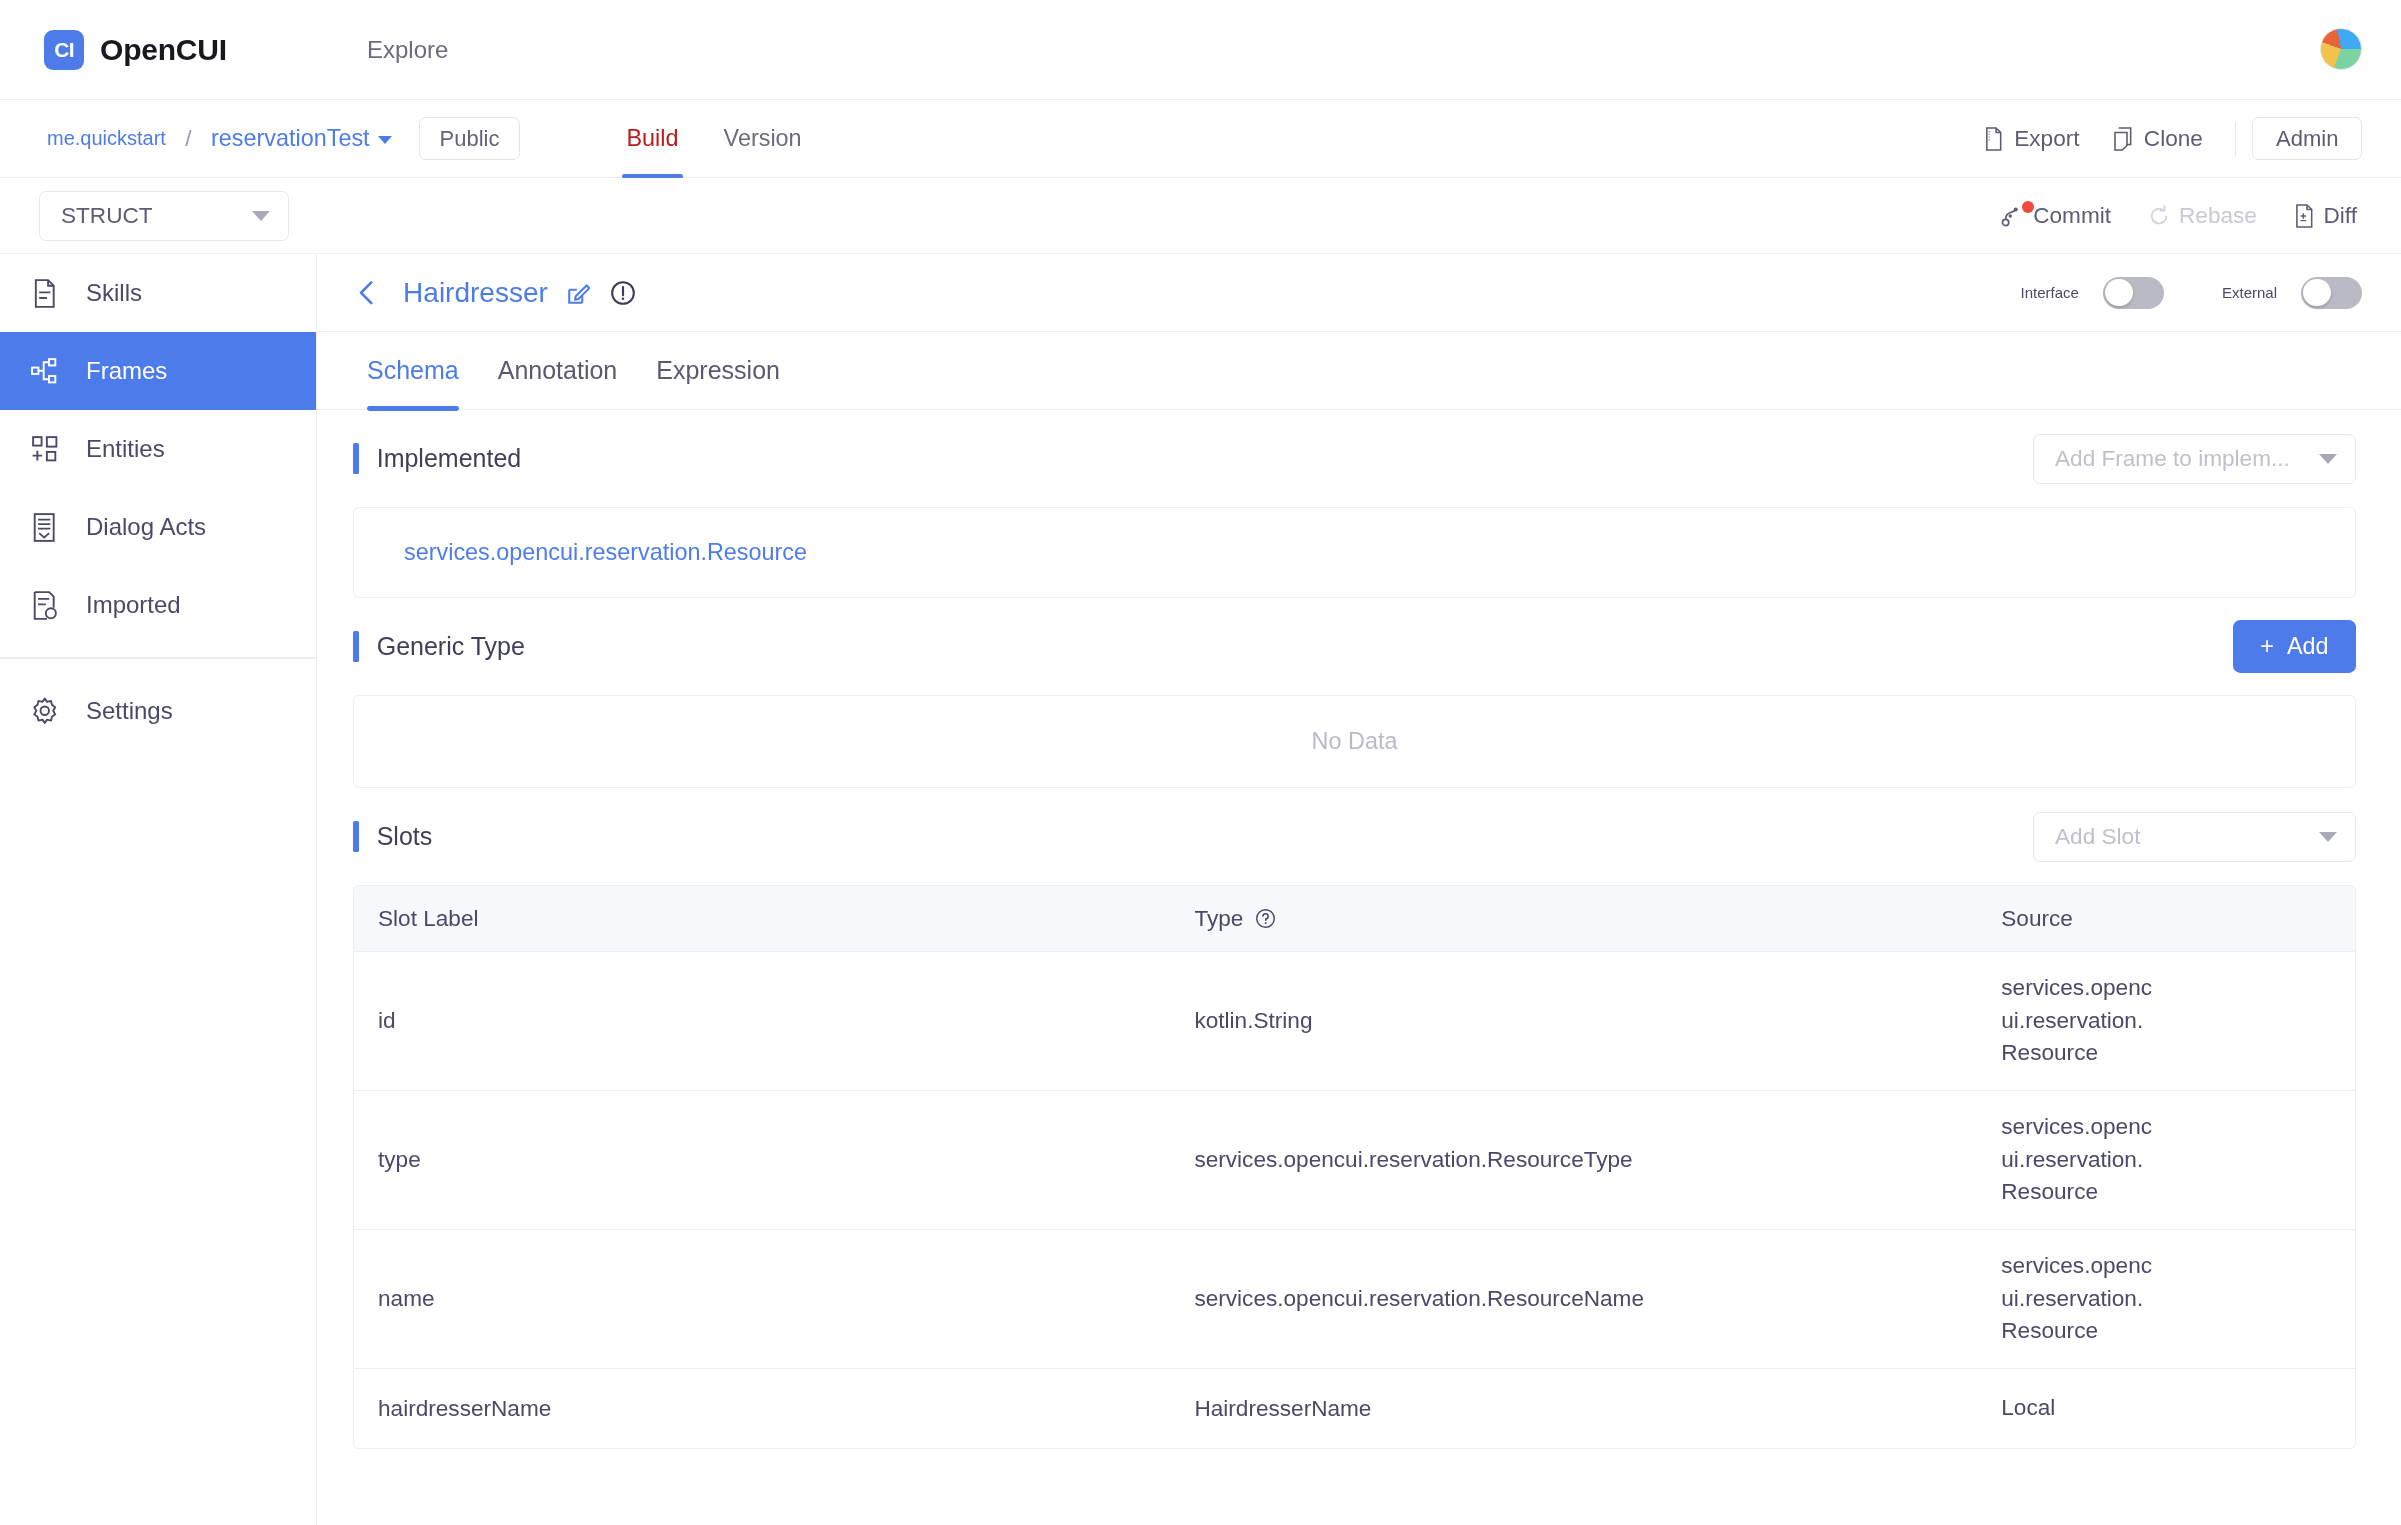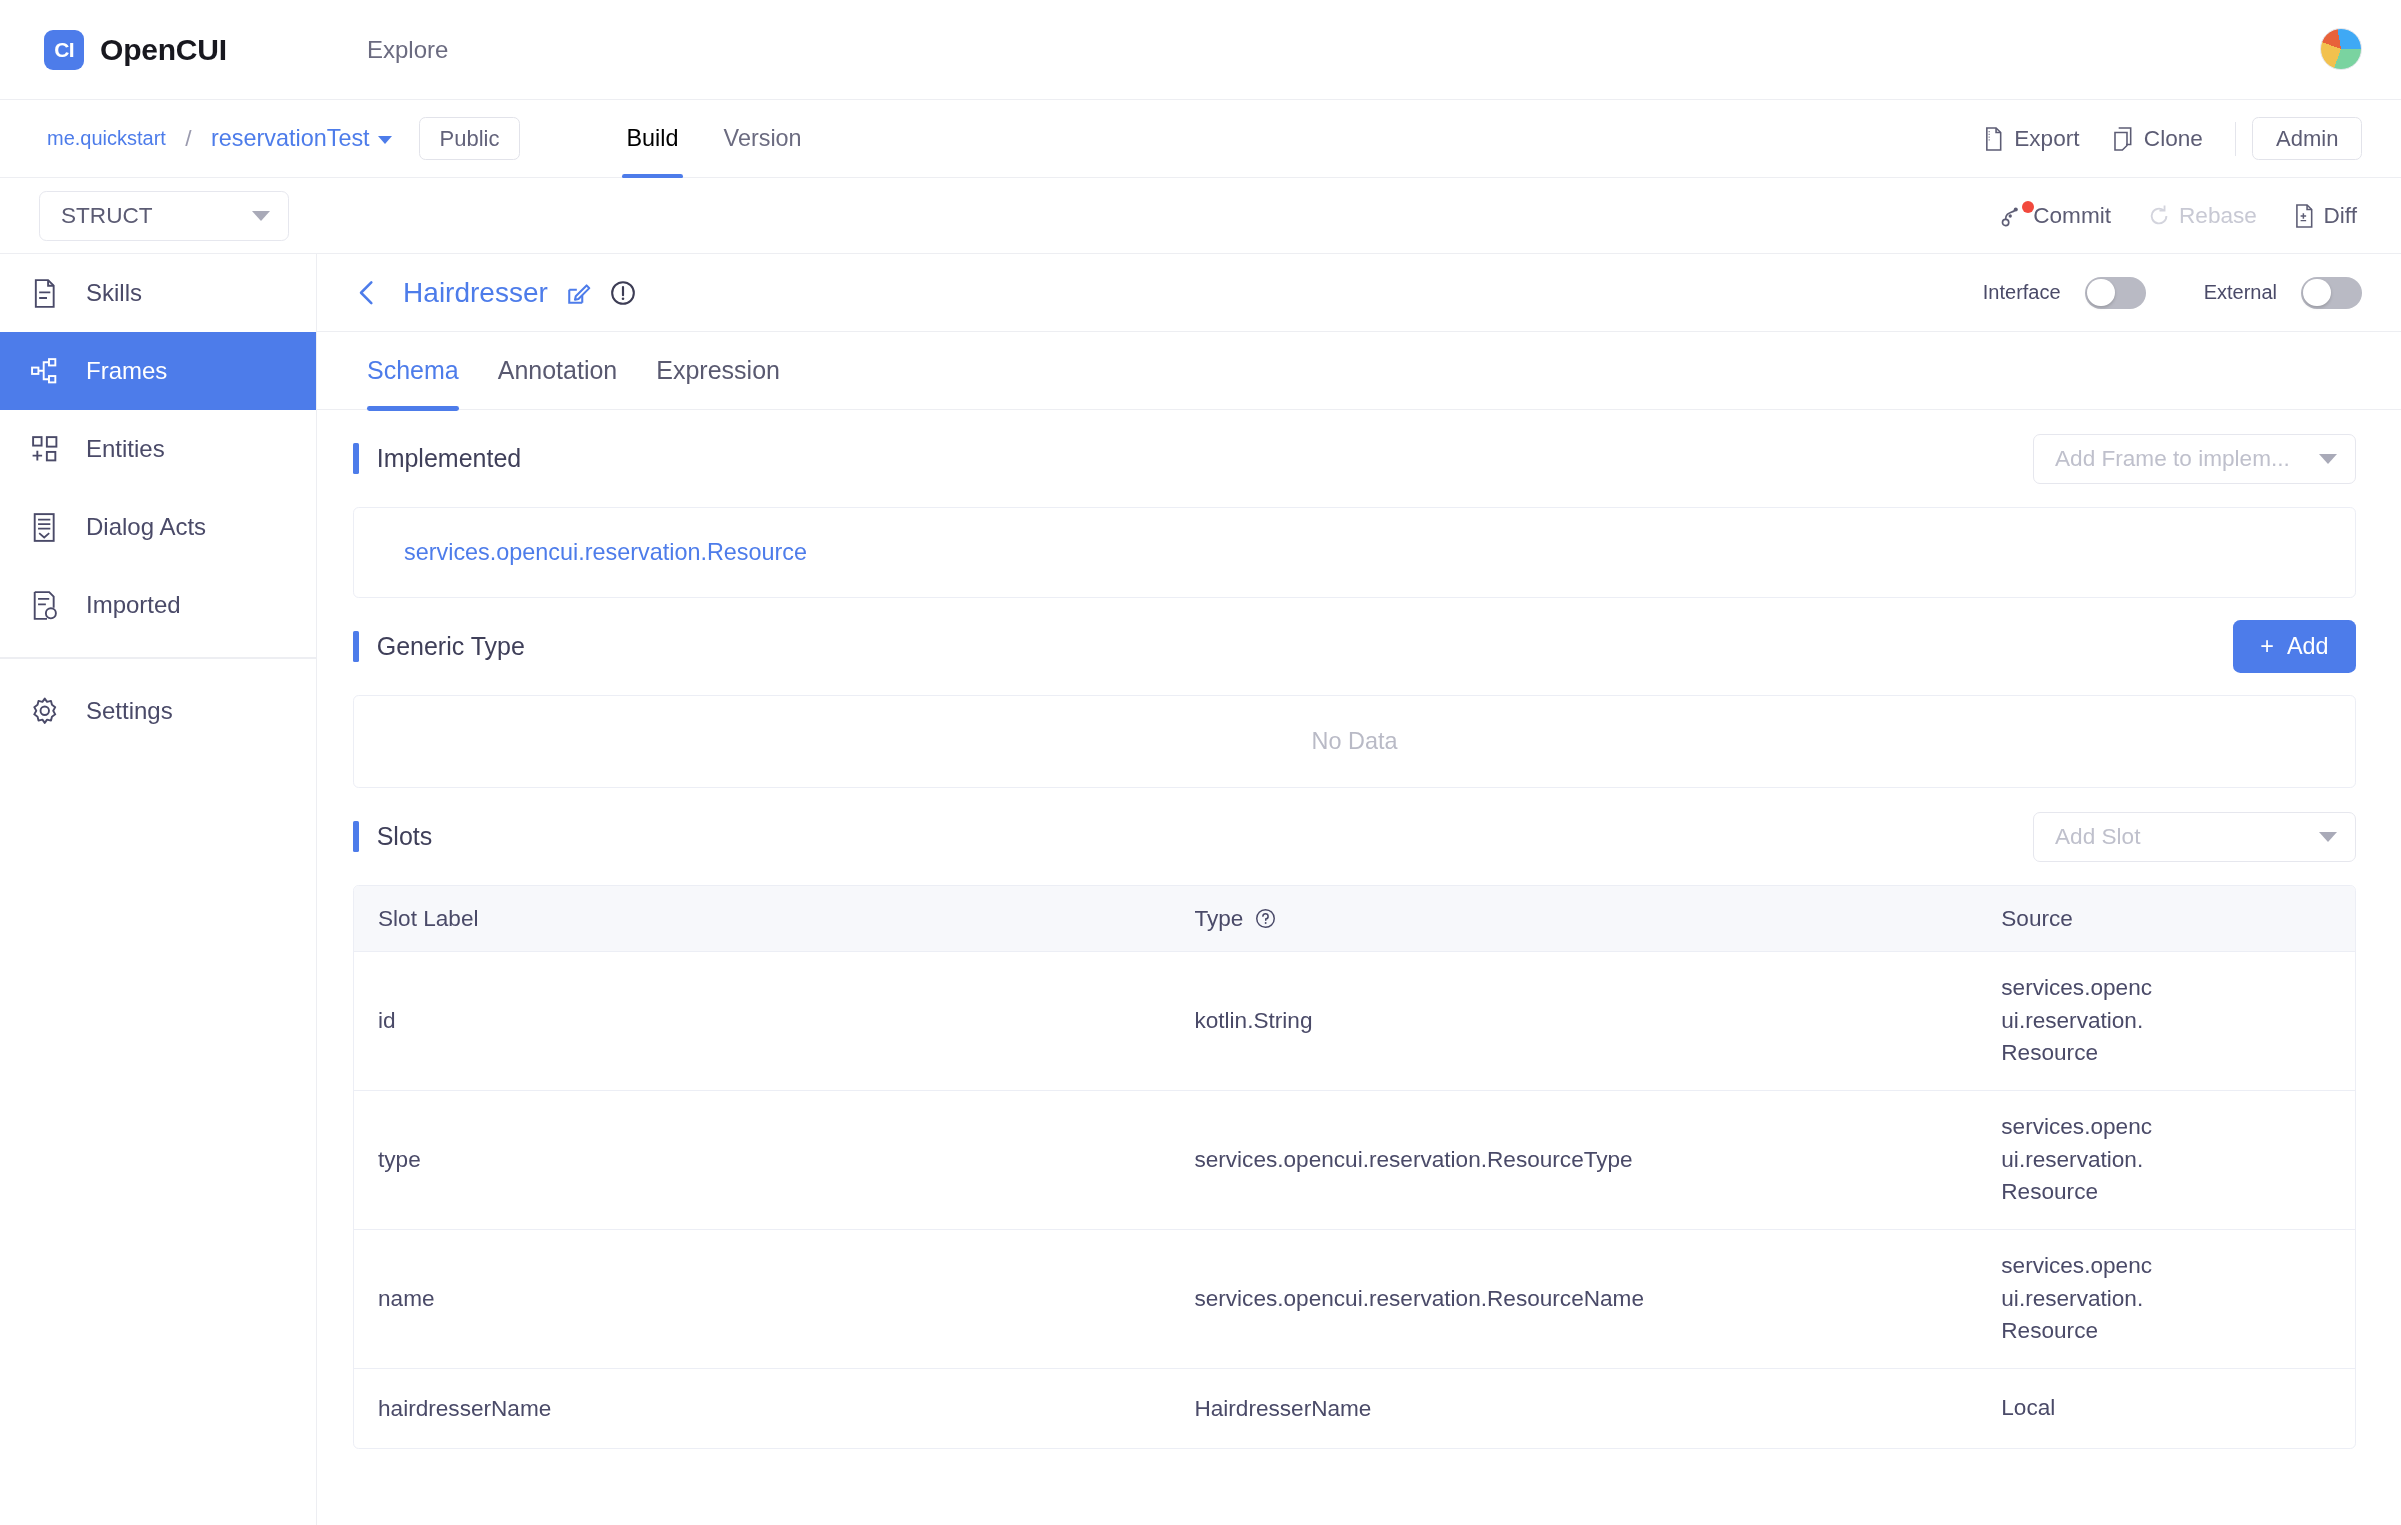--- a/index.html
+++ b/index.html
@@ -74,21 +74,21 @@
     margin-left: 27.5px;
     border: 1.6px solid #e2e3ea; border-radius: 6.5px;
     font-size: 22px; color: #62627a;
     padding: 7.3px 19.4px; background: #fff; cursor: pointer;
   }
   .projbar-tabs { display: flex; margin-left: 84px; height: 100%; align-items: center; }
   .proj-tab {
     font-size: 23.4px; color: #6b6b80; padding: 0 22.6px; height: 100%;
     display: flex; align-items: center; position: relative; cursor: pointer;
   }
-  .proj-tab.active { color: #000000; }
+  .proj-tab.active { color: #b91c1c; }
   .proj-tab.active::after {
     content: ""; position: absolute; left: 18px; right: 18px; bottom: -1.6px;
     height: 4.8px; background: #4d7cea; border-radius: 2.4px;
   }
   .projbar-right {
     position: absolute; right: 39px; display: flex; align-items: center; gap: 0;
   }
   .pb-action {
     display: flex; align-items: center; gap: 9.7px;
     font-size: 22.6px; color: #5c5c74; margin-left: 32px; cursor: pointer;
@@ -149,21 +149,21 @@
   .main-head {
     height: 78px; display: flex; align-items: center;
     border-bottom: 1.6px solid #edeef2; position: relative; padding-left: 36px;
   }
   .back-chev { width: 27.5px; height: 27.5px; cursor: pointer; }
   .page-title {
     margin-left: 22.6px; font-size: 28px; color: #4d7cea; font-weight: 400;
   }
   .title-icon { margin-left: 18px; cursor: pointer; display: flex; align-items: center; }
   .head-right { position: absolute; right: 39px; display: flex; align-items: center; gap: 24px; }
-  .toggle-label { font-size: 20px; color: #4a4a68; }
+  .toggle-label { font-size: 15px; color: #4a4a68; }
   .toggle {
     width: 61px; height: 32px; border-radius: 16px; background: #b9bac4;
     position: relative; cursor: pointer; margin-right: 34px;
   }
   .toggle:last-child { margin-right: 0; }
   .toggle .knob {
     position: absolute; left: 2.4px; top: 2.4px; width: 27.5px; height: 27.5px;
     border-radius: 50%; background: #fff; box-shadow: 0 1.6px 3.2px rgba(0,0,0,.18);
   }
 

